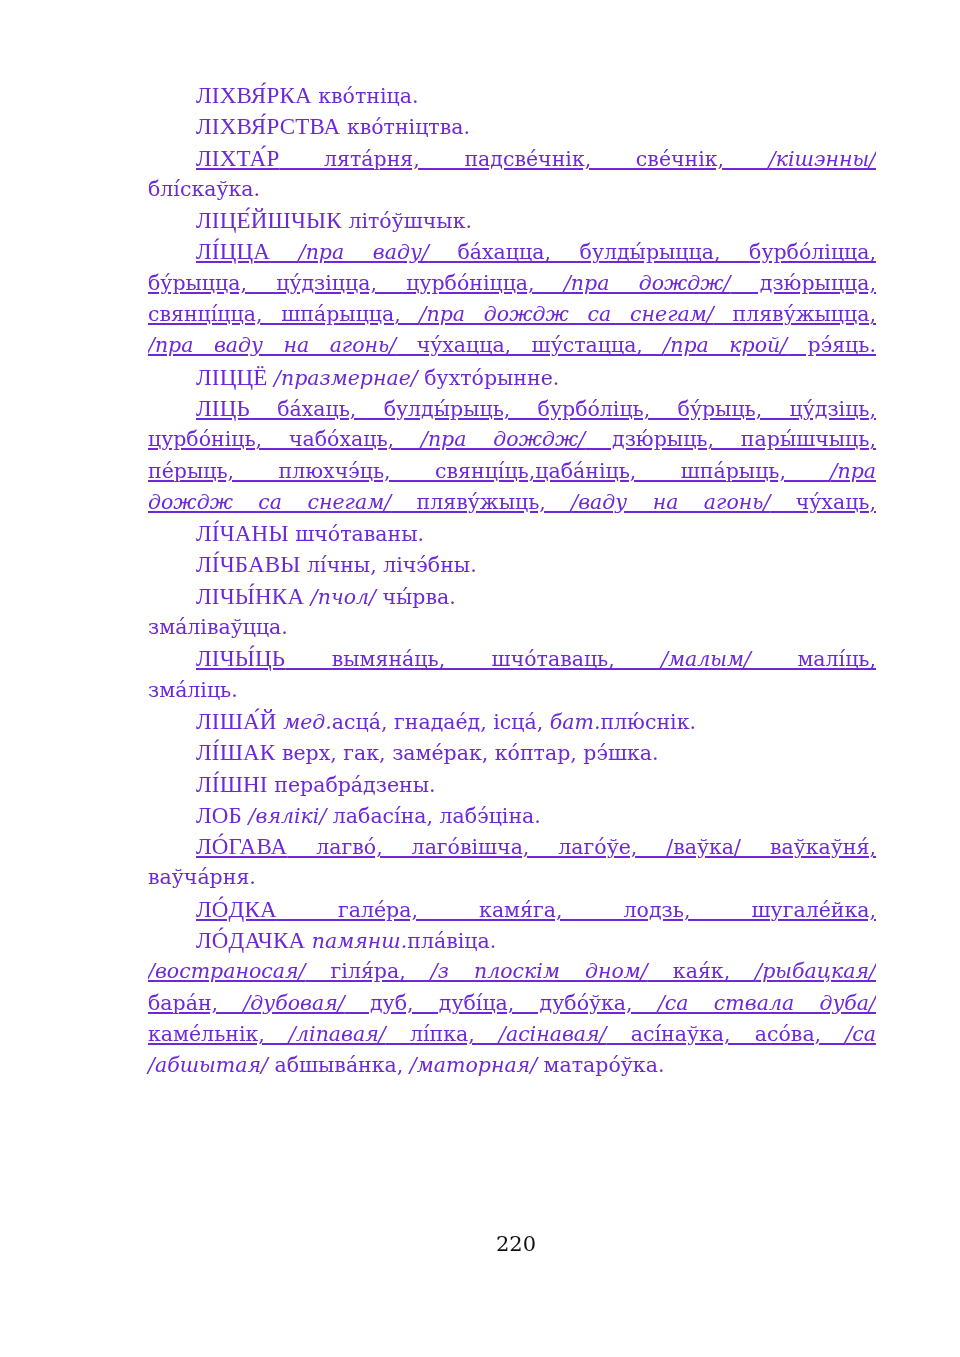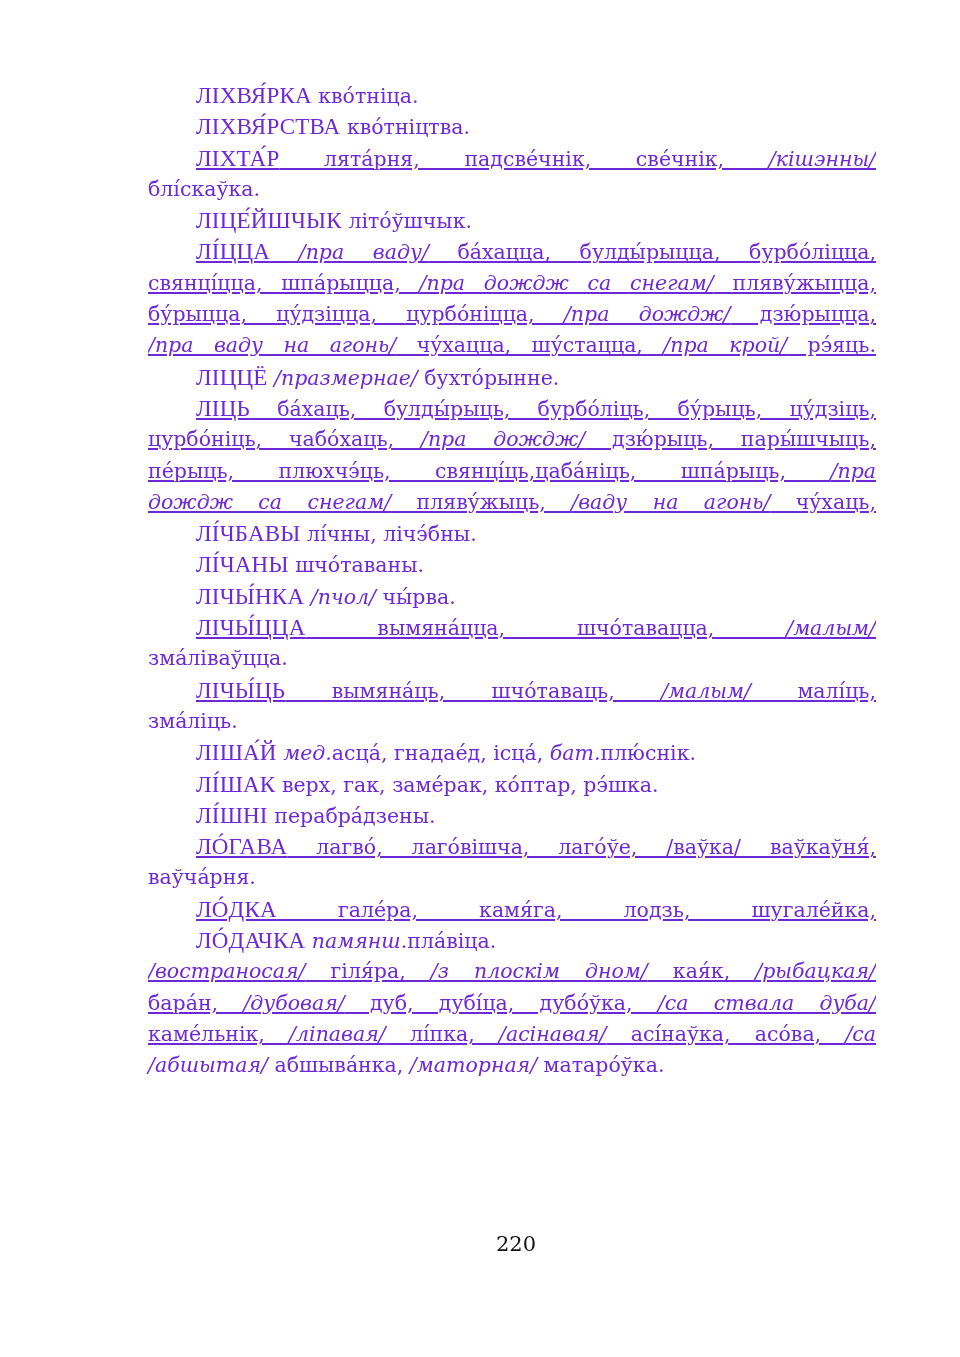--- a/index.html
+++ b/index.html
@@ -21,38 +21,38 @@
 <body>
 
 <div class="page">
   <div class="text" id="text-block">
       <div class="line indent"><span class="seg hw">ЛІХВЯ́РКА</span><span class="seg"> квóтніца.</span></div>
       <div class="line indent"><span class="seg hw">ЛІХВЯ́РСТВА</span><span class="seg"> квóтніцтва.</span></div>
       <div class="line indent justify"><span class="seg hw">ЛІХТА́Р</span><span class="seg"> лята́рня, падсве́чнік, све́чнік, </span><span class="seg it">/кішэнны/</span></div>
       <div class="line"><span class="seg">блі́скаўка.</span></div>
       <div class="line indent"><span class="seg hw">ЛІЦЕ́ЙШЧЫК</span><span class="seg"> літóўшчык.</span></div>
       <div class="line indent justify"><span class="seg hw">ЛІ́ЦЦА</span><span class="seg"> </span><span class="seg it">/пра ваду/</span><span class="seg"> бáхацца, булды́рыцца, бурбóліцца,</span></div>
+      <div class="line justify"><span class="seg">бу́рыцца, цу́дзіцца, цурбóніцца, </span><span class="seg it">/пра дождж/</span><span class="seg"> дзю́рыцца,</span></div>
       <div class="line justify"><span class="seg">свянці́цца, шпáрыцца, </span><span class="seg it">/пра дождж са снегам/</span><span class="seg"> пляву́жыцца,</span></div>
-      <div class="line justify"><span class="seg">бу́рыцца, цу́дзіцца, цурбóніцца, </span><span class="seg it">/пра дождж/</span><span class="seg"> дзю́рыцца,</span></div>
       <div class="line justify"><span class="seg it">/пра ваду на агонь/</span><span class="seg"> чу́хацца, шу́стацца, </span><span class="seg it">/пра крой/</span><span class="seg"> рэ́яць.</span></div>
       <div class="line indent"><span class="seg hw">ЛІЦЦЁ</span><span class="seg"> </span><span class="seg it">/празмернае/</span><span class="seg"> бухтóрынне.</span></div>
       <div class="line indent justify"><span class="seg hw">ЛІЦЬ</span><span class="seg"> бáхаць, булды́рыць, бурбóліць, бу́рыць, цу́дзіць,</span></div>
       <div class="line justify"><span class="seg">цурбóніць, чабóхаць, </span><span class="seg it">/пра дождж/</span><span class="seg"> дзю́рыць, пары́шчыць,</span></div>
       <div class="line justify"><span class="seg">пе́рыць, плюхчэ́ць, свянці́ць,цабáніць, шпáрыць, </span><span class="seg it">/пра</span></div>
       <div class="line justify"><span class="seg it">дождж са снегам/</span><span class="seg"> пляву́жыць, </span><span class="seg it">/ваду на агонь/</span><span class="seg"> чу́хаць,</span></div>
+      <div class="line indent"><span class="seg hw">ЛІ́ЧАНЫ</span><span class="seg"> шчóтаваны.</span></div>
       <div class="line indent"><span class="seg hw">ЛІ́ЧБАВЫ</span><span class="seg"> лі́чны, лічэ́бны.</span></div>
-      <div class="line indent"><span class="seg hw">ЛІ́ЧАНЫ</span><span class="seg"> шчóтаваны.</span></div>
       <div class="line indent"><span class="seg hw">ЛІЧЫ́НКА</span><span class="seg"> </span><span class="seg it">/пчол/</span><span class="seg"> чы́рва.</span></div>
-      <div class="line indent justify"><span class="seg hw">ЛІЧЫ́ЦЦА</span><span class="seg"> вымянáцца, шчóтавацца, </span><span class="seg it">/малым/</span></div>
       <div class="line"><span class="seg">змáліваўцца.</span></div>
       <div class="line indent justify"><span class="seg hw">ЛІЧЫ́ЦЬ</span><span class="seg"> вымянáць, шчóтаваць, </span><span class="seg it">/малым/</span><span class="seg"> малі́ць,</span></div>
       <div class="line"><span class="seg">змáліць.</span></div>
       <div class="line indent"><span class="seg hw">ЛІША́Й</span><span class="seg"> </span><span class="seg it">мед.</span><span class="seg">асцá, гнадаéд, ісцá, </span><span class="seg it">бат.</span><span class="seg">плю́снік.</span></div>
       <div class="line indent"><span class="seg hw">ЛІ́ШАК</span><span class="seg"> верх, гак, заме́рак, кóптар, рэ́шка.</span></div>
       <div class="line indent"><span class="seg hw">ЛІ́ШНІ</span><span class="seg"> перабрáдзены.</span></div>
+      <div class="line indent"><span class="seg hw">ЛОБ</span><span class="seg"> </span><span class="seg it">/вялікі/</span><span class="seg"> лабасі́на, лабэ́ціна.</span></div>
       <div class="line indent justify"><span class="seg hw">ЛÓГАВА</span><span class="seg"> лагвó, лагóвішча, лагóўе, /ваўка/ ваўкаўня́,</span></div>
       <div class="line"><span class="seg">ваўчáрня.</span></div>
       <div class="line indent justify"><span class="seg hw">ЛÓДКА</span><span class="seg"> гале́ра, камя́га, лодзь, шугале́йка,</span></div>
       <div class="line indent"><span class="seg hw">ЛÓДАЧКА</span><span class="seg"> </span><span class="seg it">памянш.</span><span class="seg">плáвіца.</span></div>
       <div class="line justify"><span class="seg it">/востраносая/</span><span class="seg"> гіля́ра, </span><span class="seg it">/з плоскім дном/</span><span class="seg"> кая́к, </span><span class="seg it">/рыбацкая/</span></div>
       <div class="line justify"><span class="seg">барáн, </span><span class="seg it">/дубовая/</span><span class="seg"> дуб, дубі́ца, дубóўка, </span><span class="seg it">/са ствала дуба/</span></div>
       <div class="line justify"><span class="seg">каме́льнік, </span><span class="seg it">/ліпавая/</span><span class="seg"> лі́пка, </span><span class="seg it">/асінавая/</span><span class="seg"> асі́наўка, асóва, </span><span class="seg it">/са</span></div>
       <div class="line"><span class="seg it">/абшытая/</span><span class="seg"> абшывáнка, </span><span class="seg it">/маторная/</span><span class="seg"> матарóўка.</span></div>
     </div>
   <div class="pagenum">220</div>

